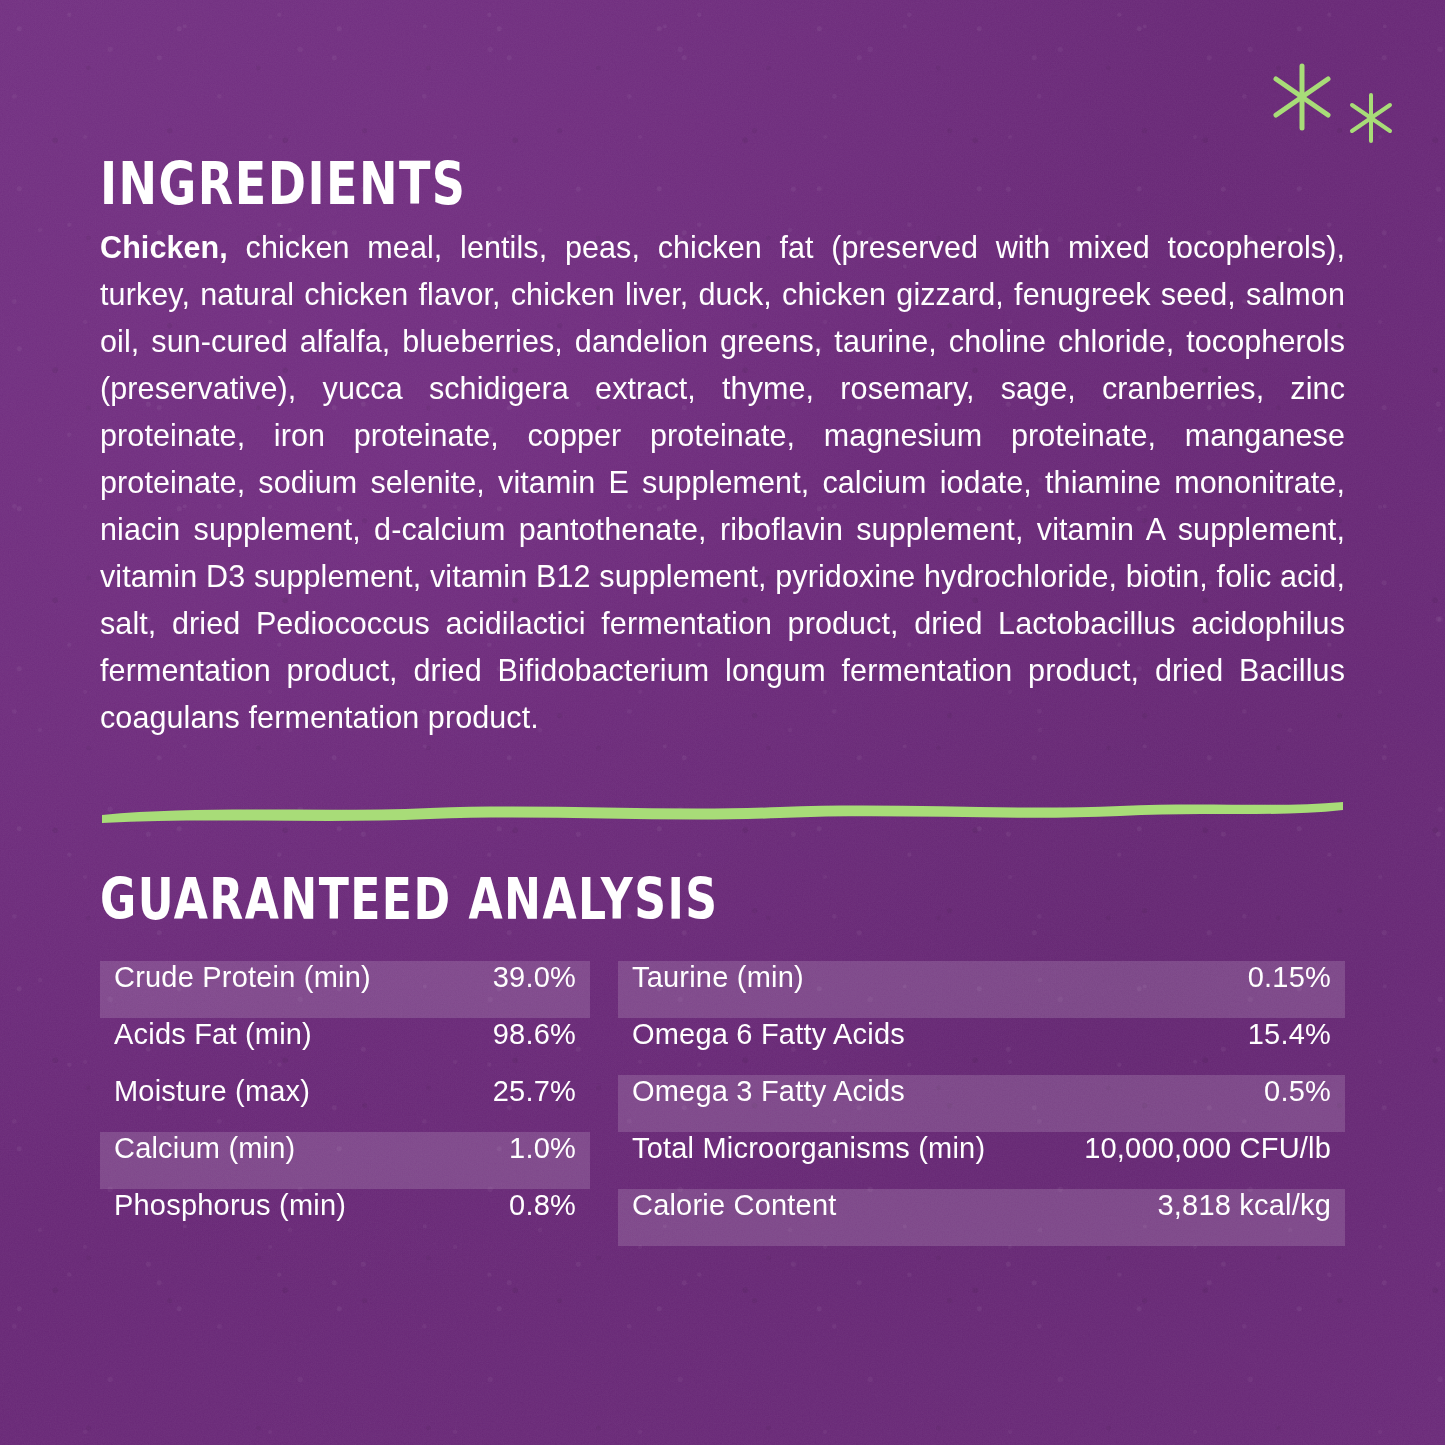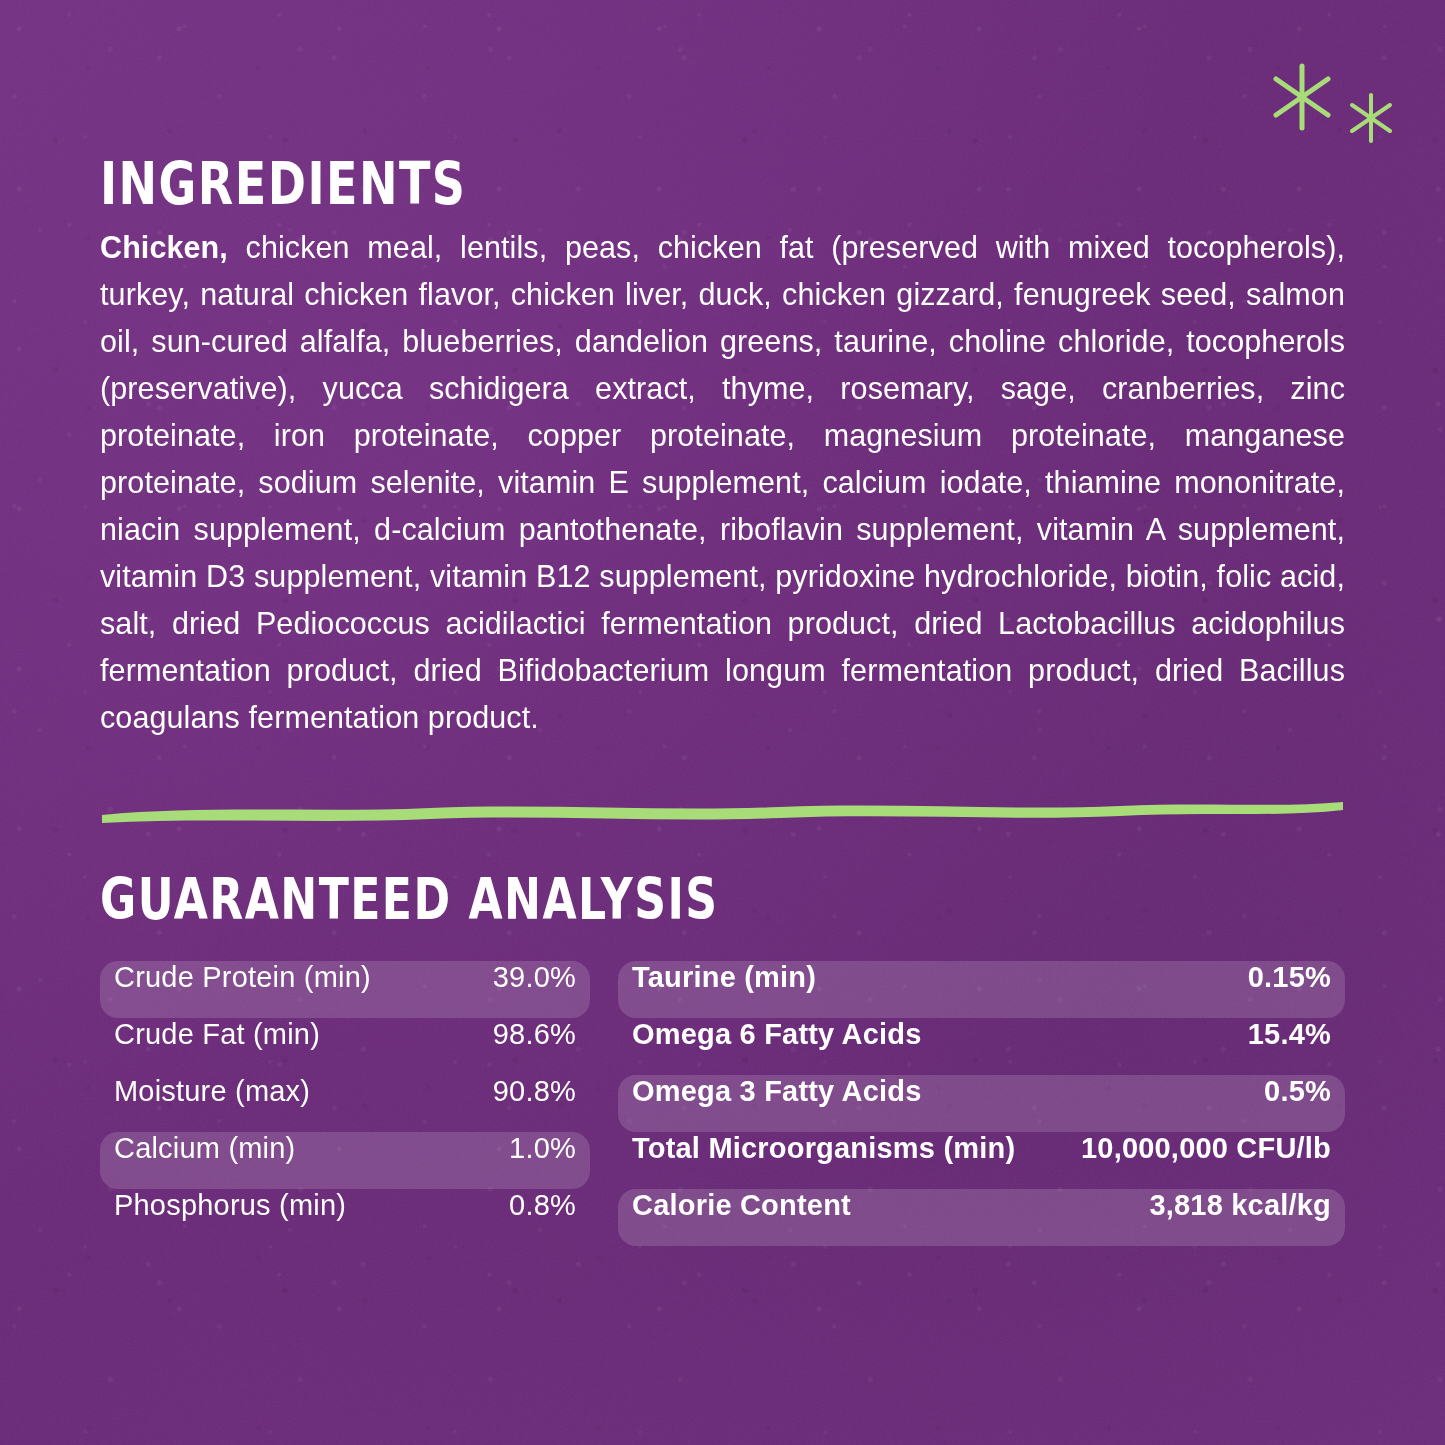--- a/index.html
+++ b/index.html
@@ -99,33 +99,32 @@
   #ga-table {
     margin-top: 44px;
     display: flex;
     gap: 28px;
   }
   .ga-col {
     display: flex;
     flex-direction: column;
   }
   .ga-col.left { width: 490px; }
-  .ga-col.right { flex: 1; font-weight: bold; }
+  .ga-col.right { flex: 1; }
 
   .ga-row {
     display: flex;
     align-items: baseline;
     justify-content: space-between;
     height: 57px;
     padding: 0 14px;
     color: #FFFFFF;
     font-family: "Liberation Sans", sans-serif;
     font-size: 29px;
     letter-spacing: 0.2px;
-    border-radius: 18px;
   }
   .ga-row.shaded {
     background: rgba(255,255,255,0.15);
   }
   .ga-row .label { white-space: nowrap; }
   .ga-row .value { white-space: nowrap; text-align: center; }
   .ga-row.empty-label .label { visibility: hidden; }
 
   .sparkle {
     position: absolute;
@@ -183,26 +182,26 @@
 
   <h2 class="heading" id="ga-heading">GUARANTEED ANALYSIS</h2>
 
   <div id="ga-table">
     <div class="ga-col left" id="ga-left">
         <div class="ga-row shaded">
           <span class="label">Crude Protein (min)</span>
           <span class="value">39.0%</span>
         </div>
         <div class="ga-row">
-          <span class="label">Crude Fat (min)</span>
+          <span class="label">Acids Fat (min)</span>
           <span class="value">98.6%</span>
         </div>
         <div class="ga-row">
           <span class="label">Moisture (max)</span>
-          <span class="value">90.8%</span>
+          <span class="value">25.7%</span>
         </div>
         <div class="ga-row shaded">
           <span class="label">Calcium (min)</span>
           <span class="value">1.0%</span>
         </div>
         <div class="ga-row">
           <span class="label">Phosphorus (min)</span>
           <span class="value">0.8%</span>
         </div>
       </div>

